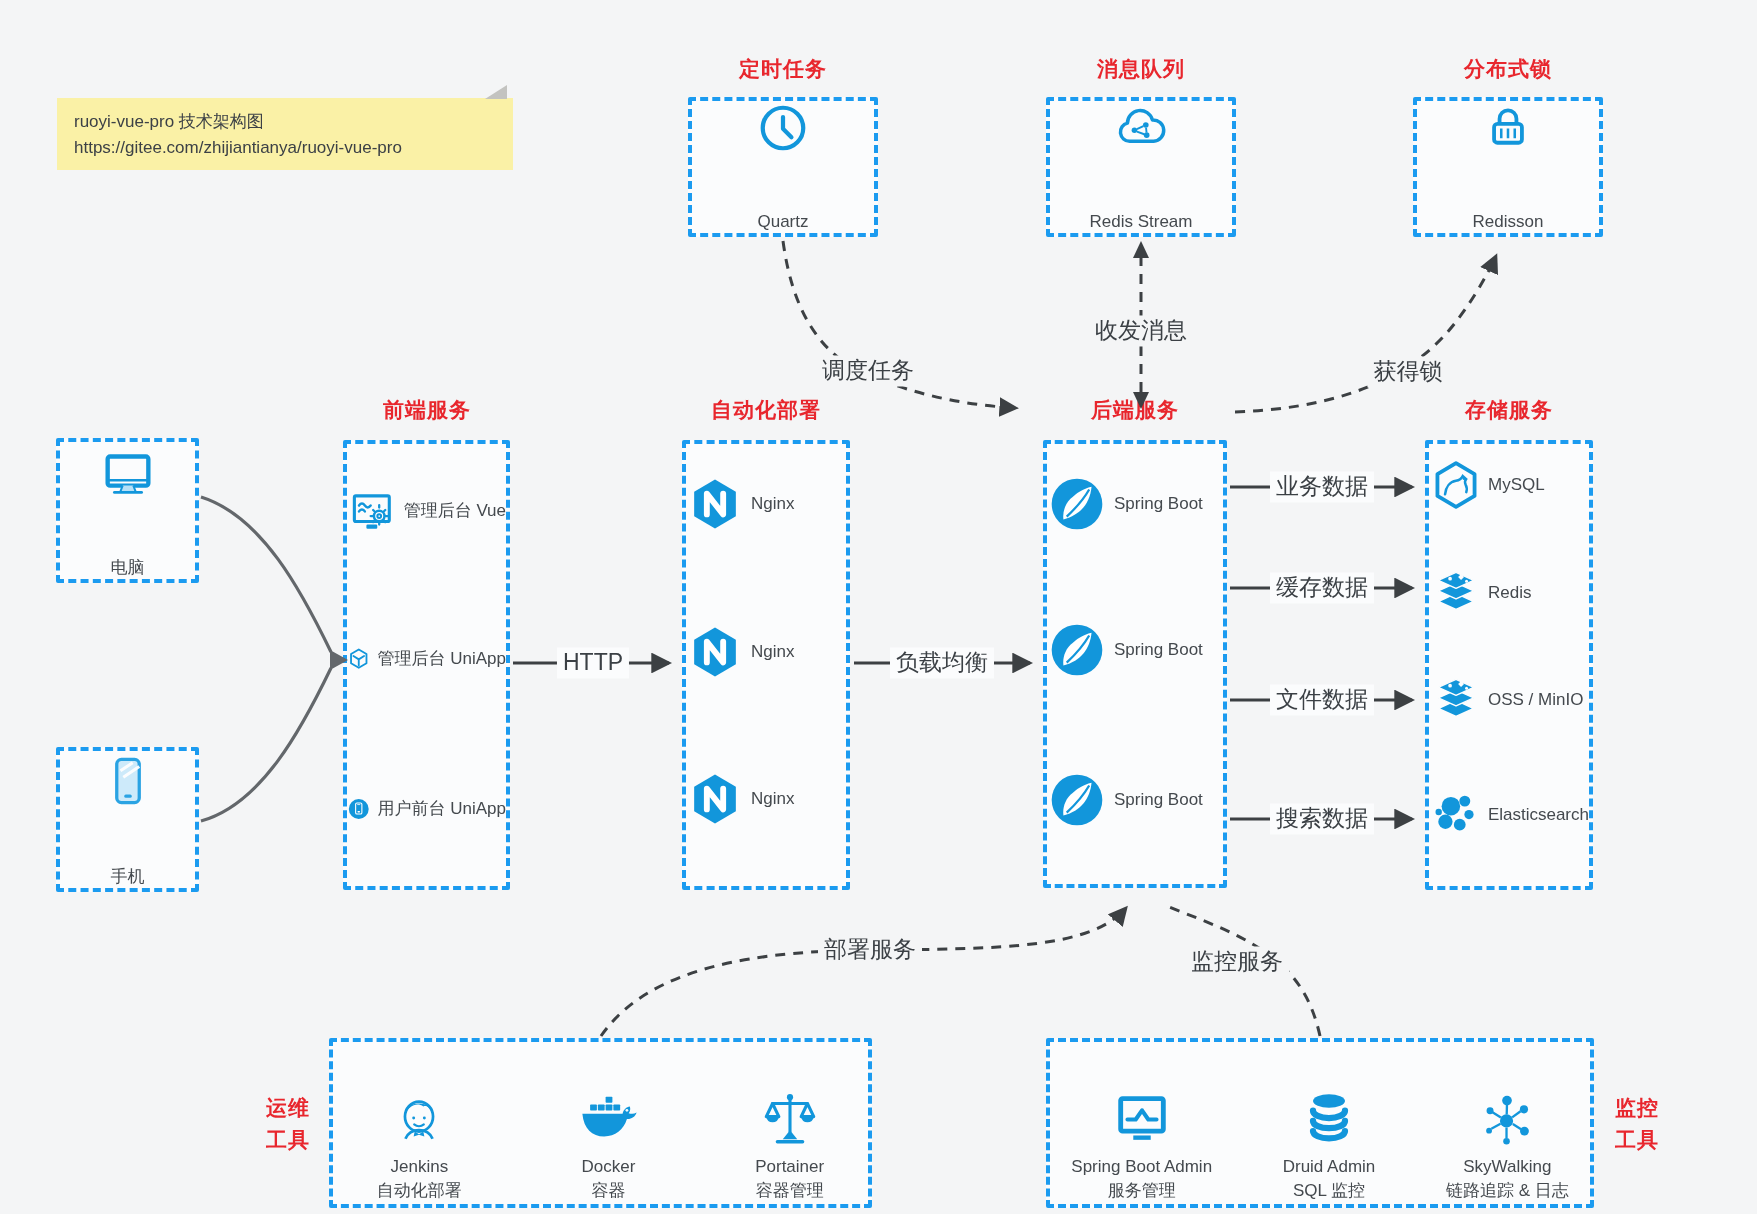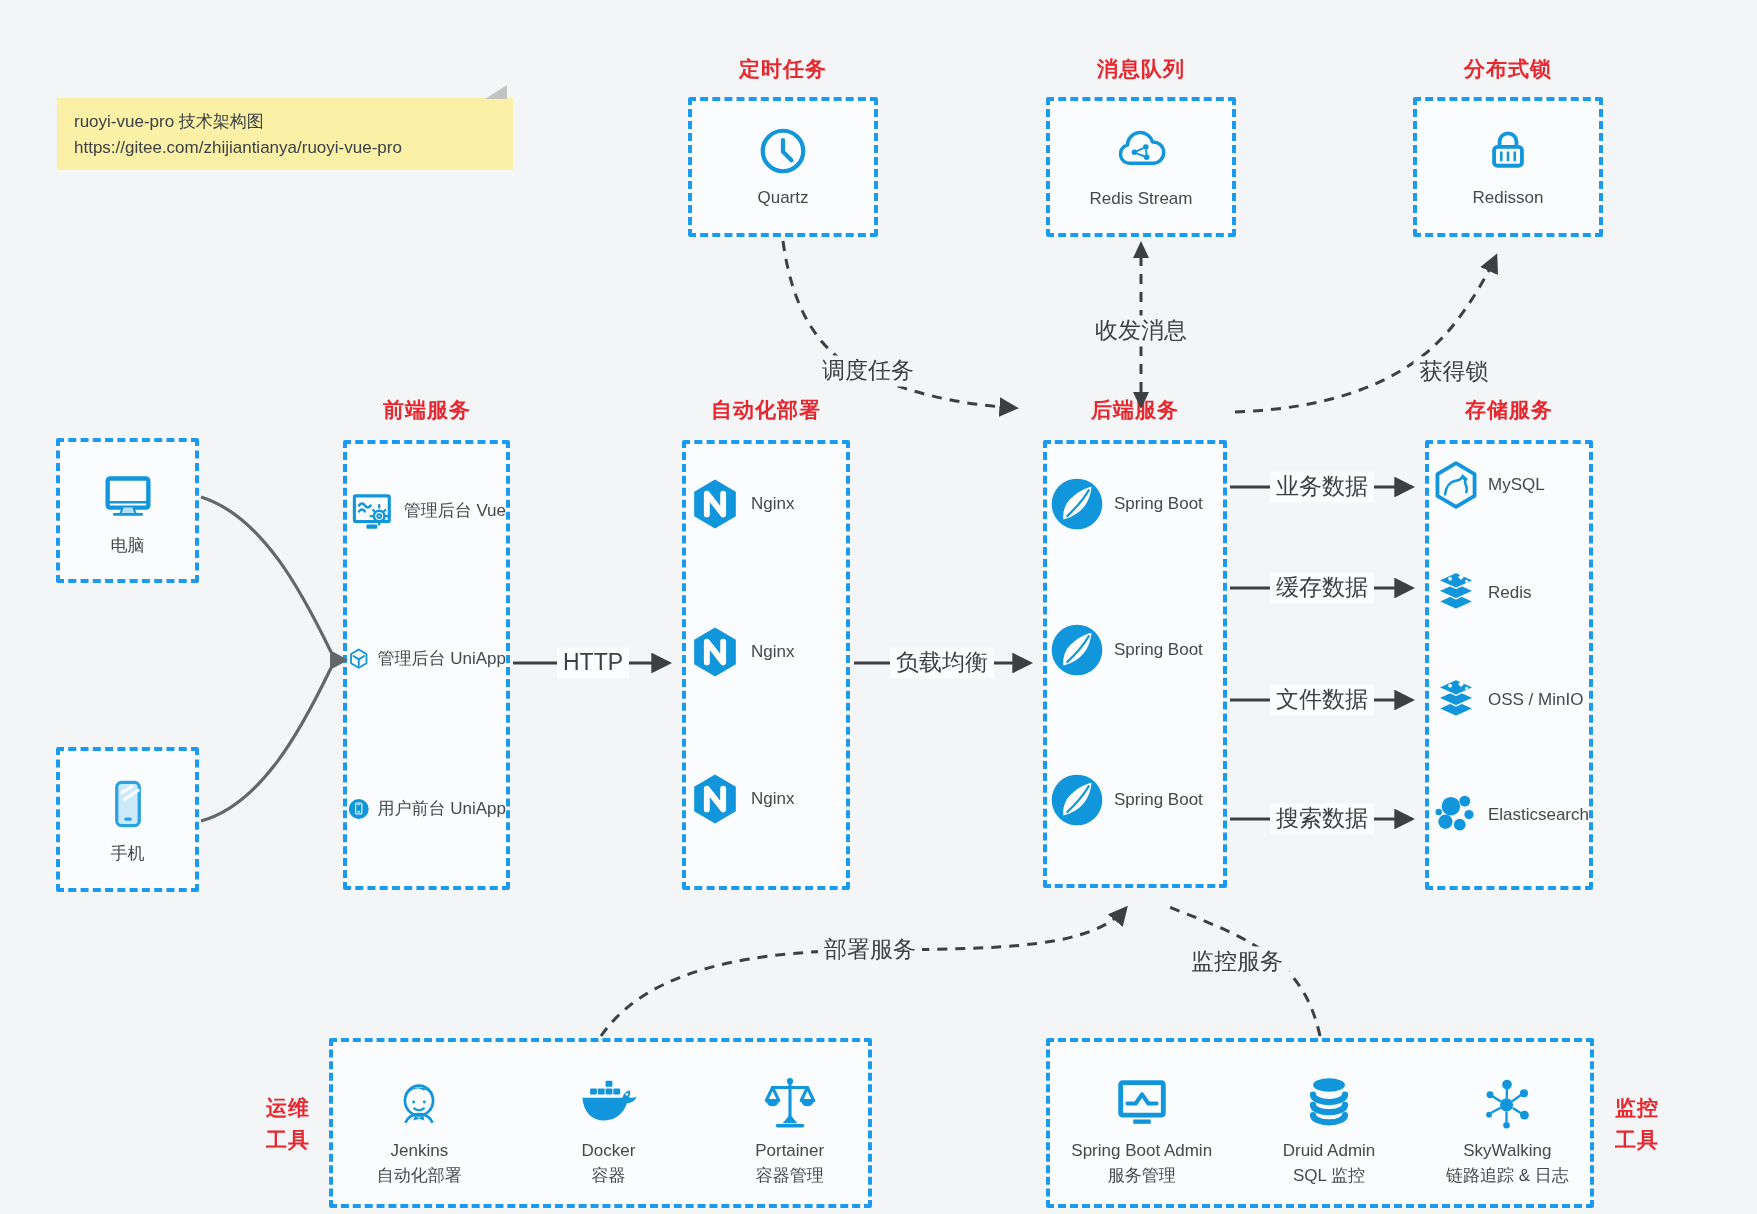--- a/index.html
+++ b/index.html
@@ -5,22 +5,22 @@
   html,body{margin:0;padding:0;background:#e8e9ea;}
   .canvas{position:relative;width:1757px;height:1214px;background:#f4f5f6;
           font-family:"Liberation Sans","DejaVu Sans",sans-serif;overflow:hidden;}
   .box{position:absolute;border:4px dashed #1b9bf0;background:#fbfcfd;border-radius:2px;box-sizing:border-box;}
   .rtitle{position:absolute;transform:translate(-50%,-50%);color:#e8262d;font-size:21px;font-weight:bold;
           letter-spacing:1px;white-space:nowrap;}
   .rtitle.side{line-height:1.5;white-space:pre-line;}
   .node{position:absolute;left:0;right:0;display:flex;flex-direction:row;align-items:center;gap:7px;}
   .nlabel{font-size:17px;color:#44494e;white-space:nowrap;line-height:1.3;}
   .ic{color:#1296db;display:block;}
-  .centerbox{display:flex;flex-direction:column;align-items:center;justify-content:center;gap:9px;}
-  .rowbox{display:flex;flex-direction:row;align-items:center;justify-content:space-around;padding-top:14px;gap:28px;}
+  .centerbox{display:flex;flex-direction:column;align-items:center;justify-content:space-between;gap:9px;}
+  .rowbox{display:flex;flex-direction:row;align-items:flex-end;justify-content:space-around;padding-top:14px;gap:28px;}
   .bnode{display:flex;flex-direction:column;align-items:center;gap:5px;}
   .bnode .nlabel{line-height:1.45;text-align:center;}
   .chip{position:absolute;transform:translate(-50%,-50%);font-size:23px;color:#3b4045;background:#fbfcfd;
         padding:0 6px;white-space:nowrap;line-height:1.35;}
   .chip.onbg{background:#f4f5f6;}
   .note{position:absolute;left:57px;top:98px;width:456px;height:72px;background:#faf1a6;box-sizing:border-box;
         padding:11px 17px;font-size:17px;color:#3c4146;line-height:1.5;}
   .note .fold{position:absolute;right:6px;top:-13px;width:0;height:0;
         border-left:22px solid transparent;border-bottom:14px solid #c3c3c0;}
   svg.layer{position:absolute;left:0;top:0;pointer-events:none;}
@@ -424,17 +424,17 @@
   </svg>
 
   <div class="chip" style="left:593px;top:663px">HTTP</div>
   <div class="chip" style="left:942px;top:663px">负载均衡</div>
   <div class="chip" style="left:1322px;top:487px">业务数据</div>
   <div class="chip" style="left:1322px;top:588px">缓存数据</div>
   <div class="chip" style="left:1322px;top:700px">文件数据</div>
   <div class="chip" style="left:1322px;top:819px">搜索数据</div>
   <div class="chip onbg" style="left:868px;top:371px">调度任务</div>
   <div class="chip onbg" style="left:1141px;top:331px">收发消息</div>
-  <div class="chip onbg" style="left:1454px;top:372px">获得锁</div>
+  <div class="chip onbg" style="left:1408px;top:372px">获得锁</div>
   <div class="chip onbg" style="left:870px;top:950px">部署服务</div>
   <div class="chip onbg" style="left:1237px;top:962px">监控服务</div>
 
 </div>
 
 </body></html>

